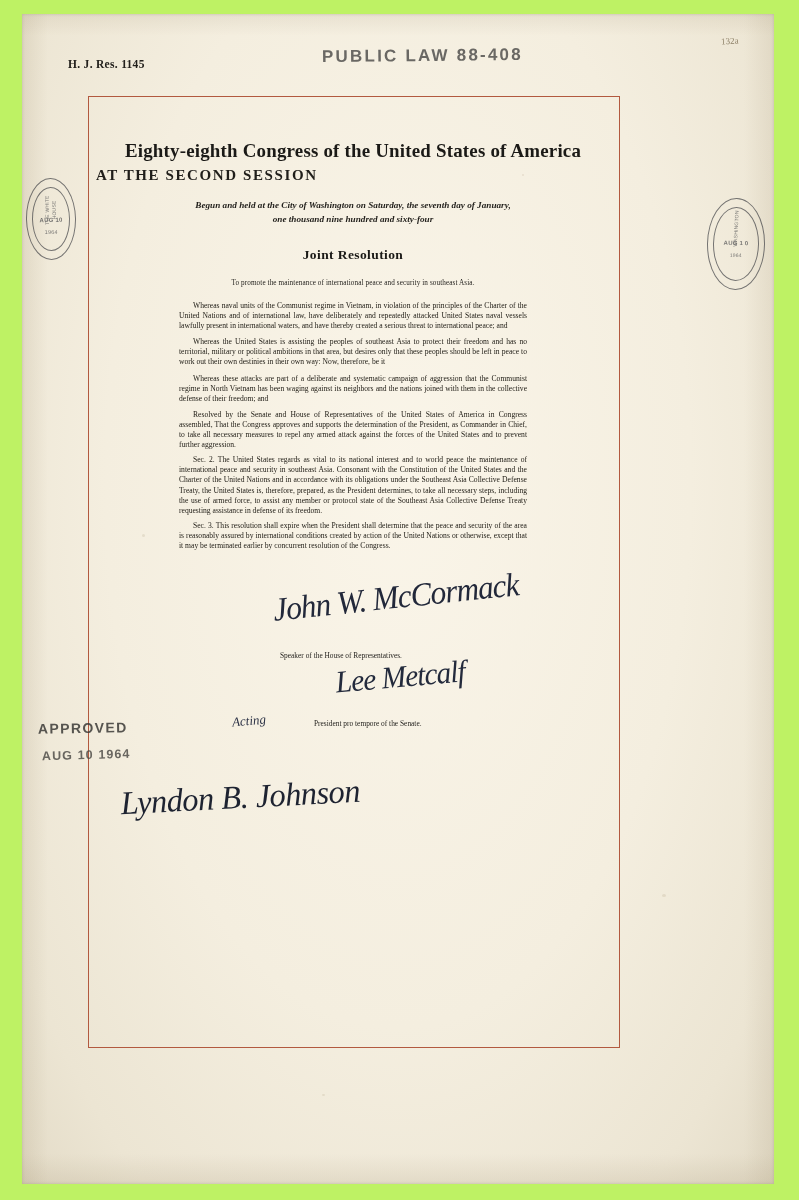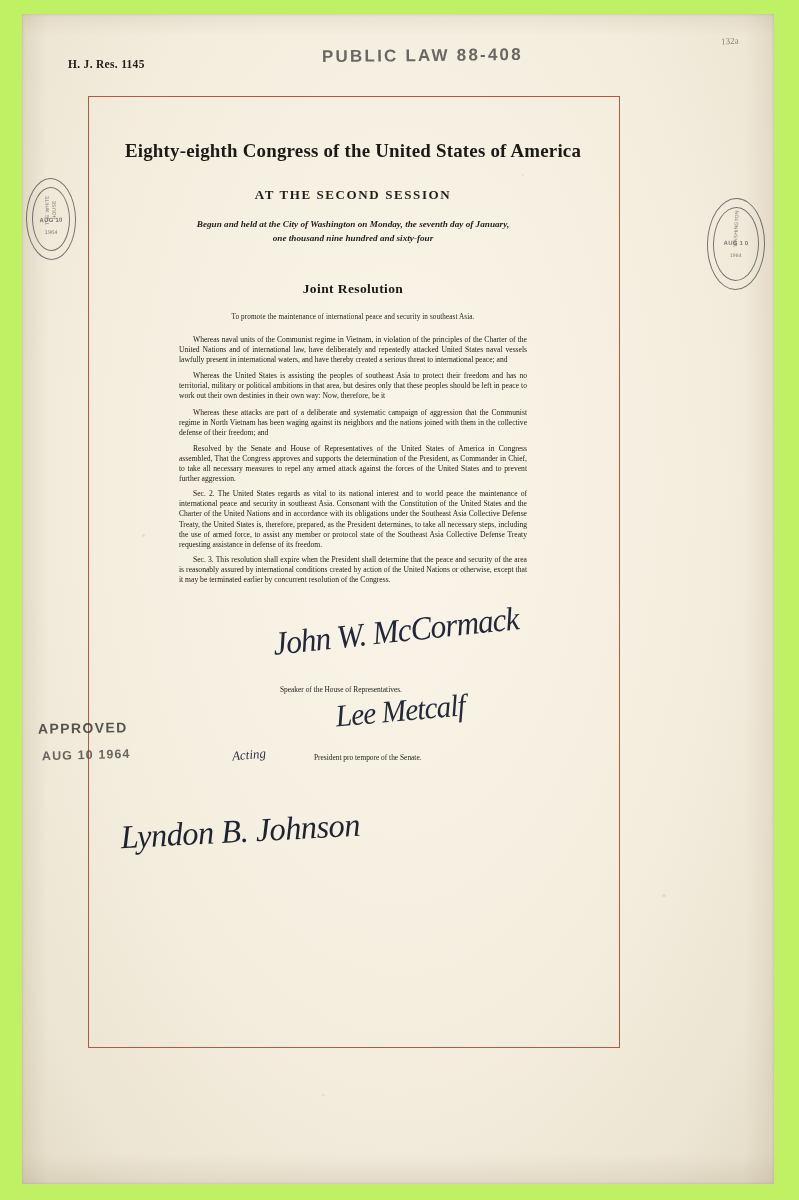--- a/index.html
+++ b/index.html
@@ -102,43 +102,43 @@
     margin-top: 36px;
     font-family: "Liberation Serif", serif;
     font-weight: 700;
     font-size: 19.5px;
     letter-spacing: 0.2px;
     color: #1b1a17;
     font-stretch: condensed;
     transform: scaleX(0.97);
   }
   .session {
-    text-align: center;
-    margin-top: 25px;
-    font-family: "Liberation Serif", serif;
-    font-weight: 700;
-    font-size: 13px;
+    text-align: left;
+    margin-top: 5px;
+    font-family: "Liberation Serif", serif;
+    font-weight: 700;
+    font-size: 15px;
     letter-spacing: 1.6px;
     color: #201e1a;
   }
   .begun {
     text-align: center;
     margin-top: 14px;
     font-family: "Liberation Serif", serif;
     font-style: italic;
     font-weight: 700;
     font-size: 9.2px;
     line-height: 14px;
     color: #201e1a;
   }
   .begun .l2 { display: block; }
 
   .joint-res {
     text-align: center;
-    margin-top: 36px;
+    margin-top: 21px;
     font-family: "Liberation Serif", serif;
     font-weight: 700;
     font-size: 13.5px;
     letter-spacing: 0.4px;
     color: #1b1a17;
   }
 
   .purpose {
     text-align: center;
     margin-top: 16px;
@@ -336,21 +336,21 @@
     <div class="stamp-txt t2">AUG 1 0</div>
     <div class="stamp-txt t3">1964</div>
   </div>
 
   <div class="redborder"></div>
 
   <div class="doc">
     <div class="congress-title">Eighty-eighth Congress of the United States of America</div>
     <div class="session">AT THE SECOND SESSION</div>
     <div class="begun">
-      <span>Begun and held at the City of Washington on Monday, the seventh day of January,</span>
+      <span>Begun and held at the City of Washington on Saturday, the seventh day of January,</span>
       <span class="l2">one thousand nine hundred and sixty-four</span>
     </div>
 
     <div class="joint-res">Joint Resolution</div>
     <div class="purpose">To promote the maintenance of international peace and security in southeast Asia.</div>
 
     <div class="body-col">
       <p>Whereas naval units of the Communist regime in Vietnam, in violation of the principles of the Charter of the United Nations and of international law, have deliberately and repeatedly attacked United States naval vessels lawfully present in international waters, and have thereby created a serious threat to international peace; and</p>
       <p>Whereas the United States is assisting the peoples of southeast Asia to protect their freedom and has no territorial, military or political ambitions in that area, but desires only that these peoples should be left in peace to work out their own destinies in their own way: Now, therefore, be it</p>
       <p>Whereas these attacks are part of a deliberate and systematic campaign of aggression that the Communist regime in North Vietnam has been waging against its neighbors and the nations joined with them in the collective defense of their freedom; and</p>

